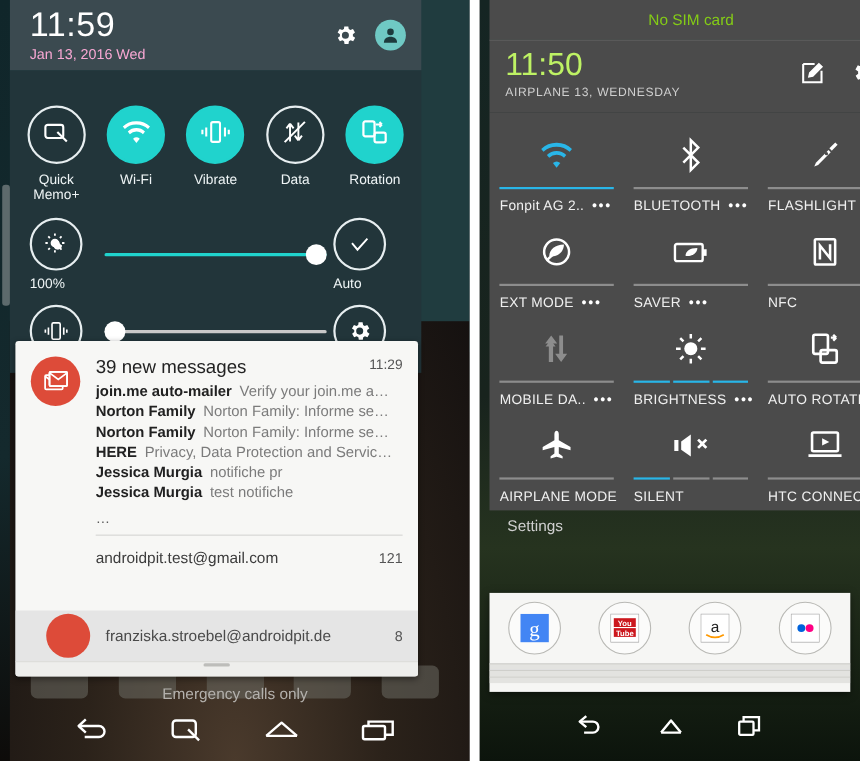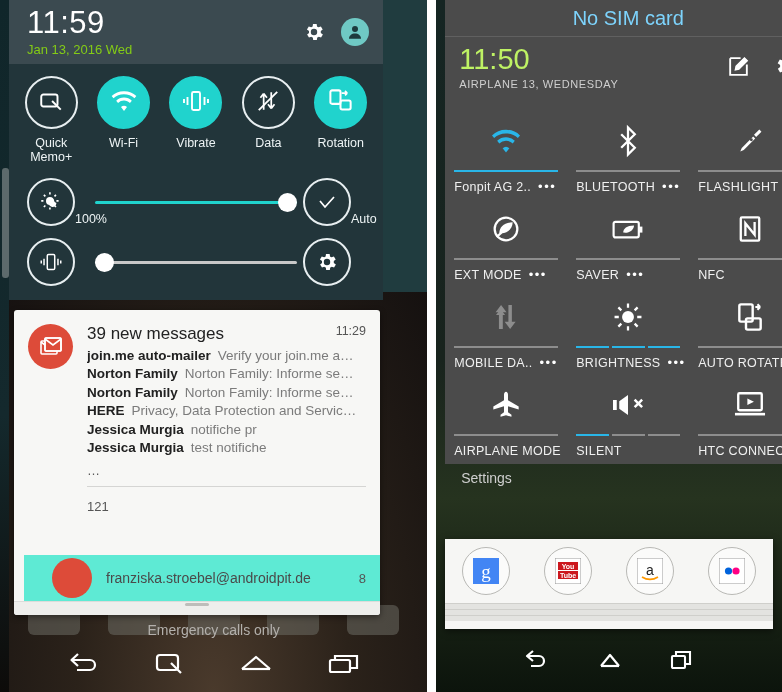--- a/index.html
+++ b/index.html
@@ -34,45 +34,45 @@
   }
 
   .lg-panel {
     position:absolute; left:9px; top:0; width:374px; z-index:10;
   }
   .lg-header {
     background:#3b4a50; height:64px; padding:6px 14px 0 18px;
     display:flex; align-items:flex-start; justify-content:space-between;
   }
   .lg-clock { color:#ffffff; font-size:31px; line-height:34px; font-weight:400; letter-spacing:0.5px;}
-  .lg-date { color:#84cc16; font-size:13px; margin-top:2px; }
+  .lg-date { color:#f9a8d4; font-size:13px; margin-top:2px; }
   .lg-header-icons { display:flex; align-items:center; gap:16px; margin-top:12px; }
   .gear-white { width:22px; height:22px; }
   .avatar-circle {
     width:28px; height:28px; border-radius:50%; background:#6fc9c4;
     display:flex; align-items:center; justify-content:center;
   }
 
-  .lg-body { background:#22353a; padding:8px 0 14px 0; }
+  .lg-body { background:#22353a; padding:28px 0 14px 0; }
   .toggle-row { display:flex; justify-content:space-around; padding:4px 6px 0 6px; }
   .toggle-item { width:66px; display:flex; flex-direction:column; align-items:center; }
   .toggle-circle {
     width:53px; height:53px; border-radius:50%;
     display:flex; align-items:center; justify-content:center;
   }
   .toggle-circle.off { border:2px solid #e7eef0; background:transparent; }
   .toggle-circle.on  { background:#20d3cd; border:2px solid #20d3cd; }
   .toggle-label { color:#eef4f5; font-size:12.5px; margin-top:7px; text-align:center; line-height:14px; }
 
   .slider-row { display:flex; align-items:center; padding:0 18px; margin-top:14px; }
   .slider-ring {
     width:48px; height:48px; border-radius:50%; border:2px solid #e7eef0;
     display:flex; align-items:center; justify-content:center; flex:0 0 auto;
   }
-  .slider-side { display:flex; align-items:flex-end; width:62px; }
+  .slider-side { display:flex; flex-direction:column; align-items:flex-start; width:62px; }
   .slider-side-label { color:#eef4f5; font-size:12.5px; margin-top:5px; }
   .slider-track-wrap { flex:1; position:relative; height:30px; display:flex; align-items:center; margin:0 6px; }
   .slider-line { height:3px; width:100%; border-radius:2px; }
   .slider-knob { position:absolute; width:19px; height:19px; border-radius:50%; background:#fff; }
   .slider-row.second { margin-top:12px; }
 
   
   .notif-card {
     position:absolute; left:14px; top:310px; width:366px; height:305px;
     background:#f7f7f5; border-radius:3px; z-index:20;
@@ -90,22 +90,22 @@
   .notif-time { font-size:12.5px; color:#555; }
   .mail-line { font-size:13.5px; color:#212121; margin-top:3.5px; white-space:nowrap; overflow:hidden; }
   .mail-sender { font-weight:bold; }
   .mail-subject { color:#7b7b7b; margin-left:7px; }
   .mail-ellipsis { color:#5a5a5a; margin-top:8px; font-size:13px; letter-spacing:1px; }
   .notif-divider { height:1px; background:#d5d5d3; margin:8px 0 0 0; }
   .notif-account-row { display:flex; justify-content:space-between; align-items:center; padding:12px 14px 0 73px; }
   .notif-account { font-size:14px; color:#3c3c3c; }
   .notif-count { font-size:13px; color:#555; }
   .notif-second {
-    position:absolute; left:0; right:0; bottom:14px; height:46px; background:#5eead4;
-    display:flex; align-items:center; padding:0 14px 0 28px; overflow:hidden;margin-left:10px;
+    position:absolute; left:0; right:0; bottom:14px; height:46px; background:#e5e5e5;
+    display:flex; align-items:center; padding:0 14px 0 28px; overflow:hidden;
   }
   .notif-second-badge { width:40px; height:40px; border-radius:50%; background:#dd4b39; margin-right:14px; flex:0 0 auto; }
   .notif-second-text { font-size:14px; color:#4a4a4a; flex:1; }
   .notif-second-count { font-size:13px; color:#555; }
   .notif-bottom-edge { position:absolute; left:0; right:0; bottom:0; height:14px; background:#eeeeec; border-top:1px solid #dcdcda;}
   .notif-grip { position:absolute; left:50%; transform:translateX(-50%); bottom:9px; width:24px; height:3px; background:#bdbdba; border-radius:2px; }
 
   .emergency-text {
     position:absolute; left:0; right:0; top:622px; text-align:center;
     color:#b3b0ac; font-size:14px; z-index:15;
@@ -132,21 +132,21 @@
     background: linear-gradient(180deg,#1a2c2b 0%, #16241f 45%, #1b2a1c 70%, #0e1810 100%);
   }
   .right-wall {
     position:absolute; inset:0;
     background: linear-gradient(180deg,#152523 0%, #18231d 52%, #26331f 72%, #0c140c 100%);
   }
   .htc-shade { position:absolute; left:9px; top:0; width:366px; z-index:10; }
   .htc-simbar {
     background:#4b4b4b; height:36px; display:flex; align-items:center; justify-content:center;
   }
-  .htc-sim-text { color:#7dd3fc; font-size:20px; }
+  .htc-sim-text { color:#84cc16; font-size:14px; }
   .htc-header {
     background:#4b4b4b; padding:6px 12px 12px 14px; display:flex;
     align-items:flex-start; justify-content:space-between;
     border-top:1px solid #606060;
   }
   .htc-clock { color:#bef264; font-size:29px; line-height:32px; font-weight:300; }
   .htc-date { color:#cfcfcf; font-size:11px; letter-spacing:.6px; margin-top:3px; }
   .htc-header-icons { display:flex; align-items:center; gap:22px; margin-top:10px; }
 
   .htc-tiles { background:#4b4b4b; padding:6px 0 4px 0; }
@@ -380,20 +380,21 @@
             <span class="mail-sender">Jessica Murgia</span><span class="mail-subject">notifiche pr</span>
           </div>
           <div class="mail-line">
             <span class="mail-sender">Jessica Murgia</span><span class="mail-subject">test notifiche</span>
           </div>
           <div class="mail-ellipsis">…</div>
           <div class="notif-divider"></div>
         </div>
       </div>
       <div class="notif-account-row">
+        <span class="notif-account">androidpit.test@gmail.com</span>
         <span class="notif-count">121</span>
       </div>
 
       <div class="notif-second">
         <div class="notif-second-badge"></div>
         <span class="notif-second-text">franziska.stroebel@androidpit.de</span>
         <span class="notif-second-count">8</span>
       </div>
       <div class="notif-bottom-edge"></div>
       <div class="notif-grip"></div>

